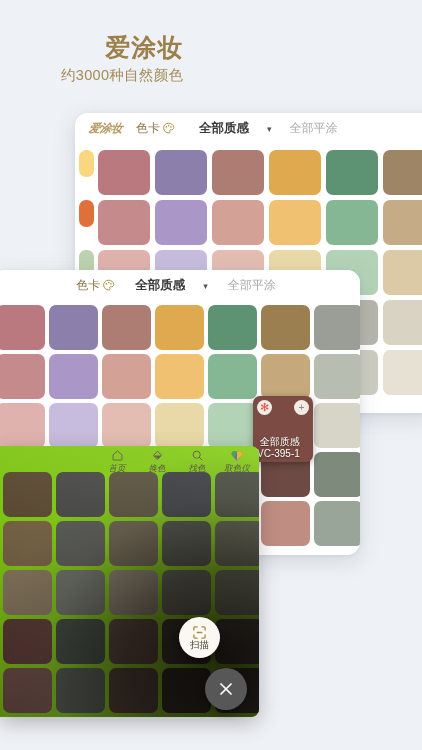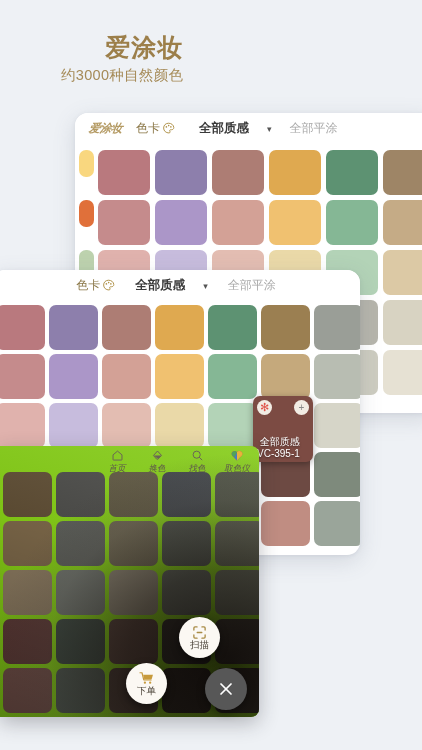--- a/index.html
+++ b/index.html
@@ -362,31 +362,20 @@
             <path d="M14 5.4V3.2A1.2 1.2 0 0 0 12.8 2h-2.2"></path>
             <path d="M2 10.6v2.2A1.2 1.2 0 0 0 3.2 14h2.2"></path>
             <path d="M14 10.6v2.2a1.2 1.2 0 0 1-1.2 1.2h-2.2"></path>
           </g>
           <rect x="4.9" y="7.2" width="6.2" height="1.6" rx=".5" fill="#a98b45"></rect>
         </svg>
     </span>
     <span class="fab-lb">扫描</span>
   </div>
 
-  <div class="fab" id="fab-xiadan">
-    <span class="fab-ico">
-      <svg width="16" height="14" viewBox="0 0 18 16">
-          <path d="M1 2h2.3l2 8.2h8.4" fill="none" stroke="#c79a3c" stroke-width="1.4" stroke-linecap="round" stroke-linejoin="round"></path>
-          <path d="M4.6 4.2h11.2l-1.4 4.8H5.8z" fill="#c79a3c"></path>
-          <circle cx="6.6" cy="13.3" r="1.3" fill="#c79a3c"></circle>
-          <circle cx="12.6" cy="13.3" r="1.3" fill="#c79a3c"></circle>
-        </svg>
-    </span>
-    <span class="fab-lb">下单</span>
-  </div>
 
   <div class="fab-close" id="fab-close">
     <svg width="18" height="18" viewBox="0 0 18 18">
       <line x1="4" y1="4" x2="14" y2="14" stroke="#ffffff" stroke-width="1.7" stroke-linecap="round"></line>
       <line x1="14" y1="4" x2="4" y2="14" stroke="#ffffff" stroke-width="1.7" stroke-linecap="round"></line>
     </svg>
   </div>
 
 </div>
 

